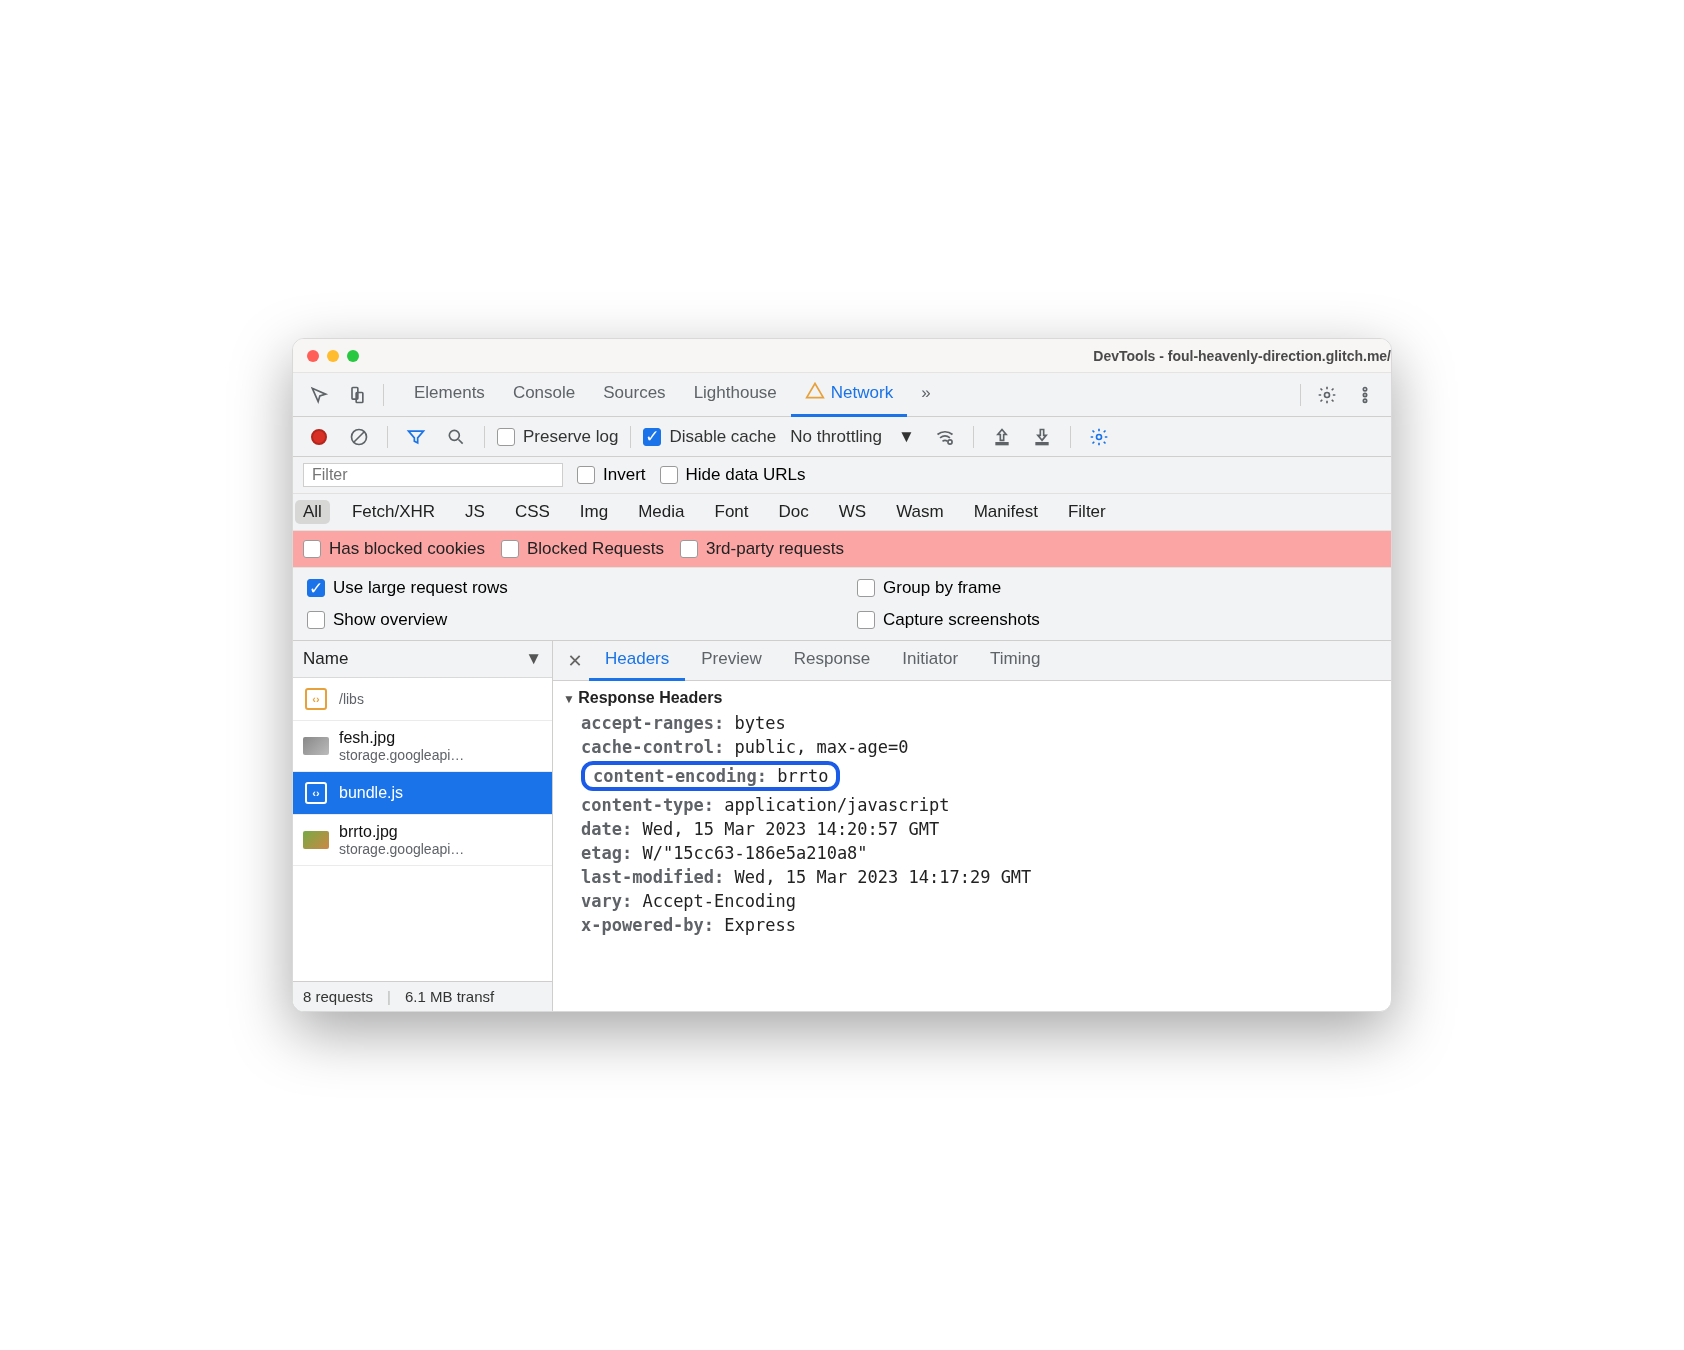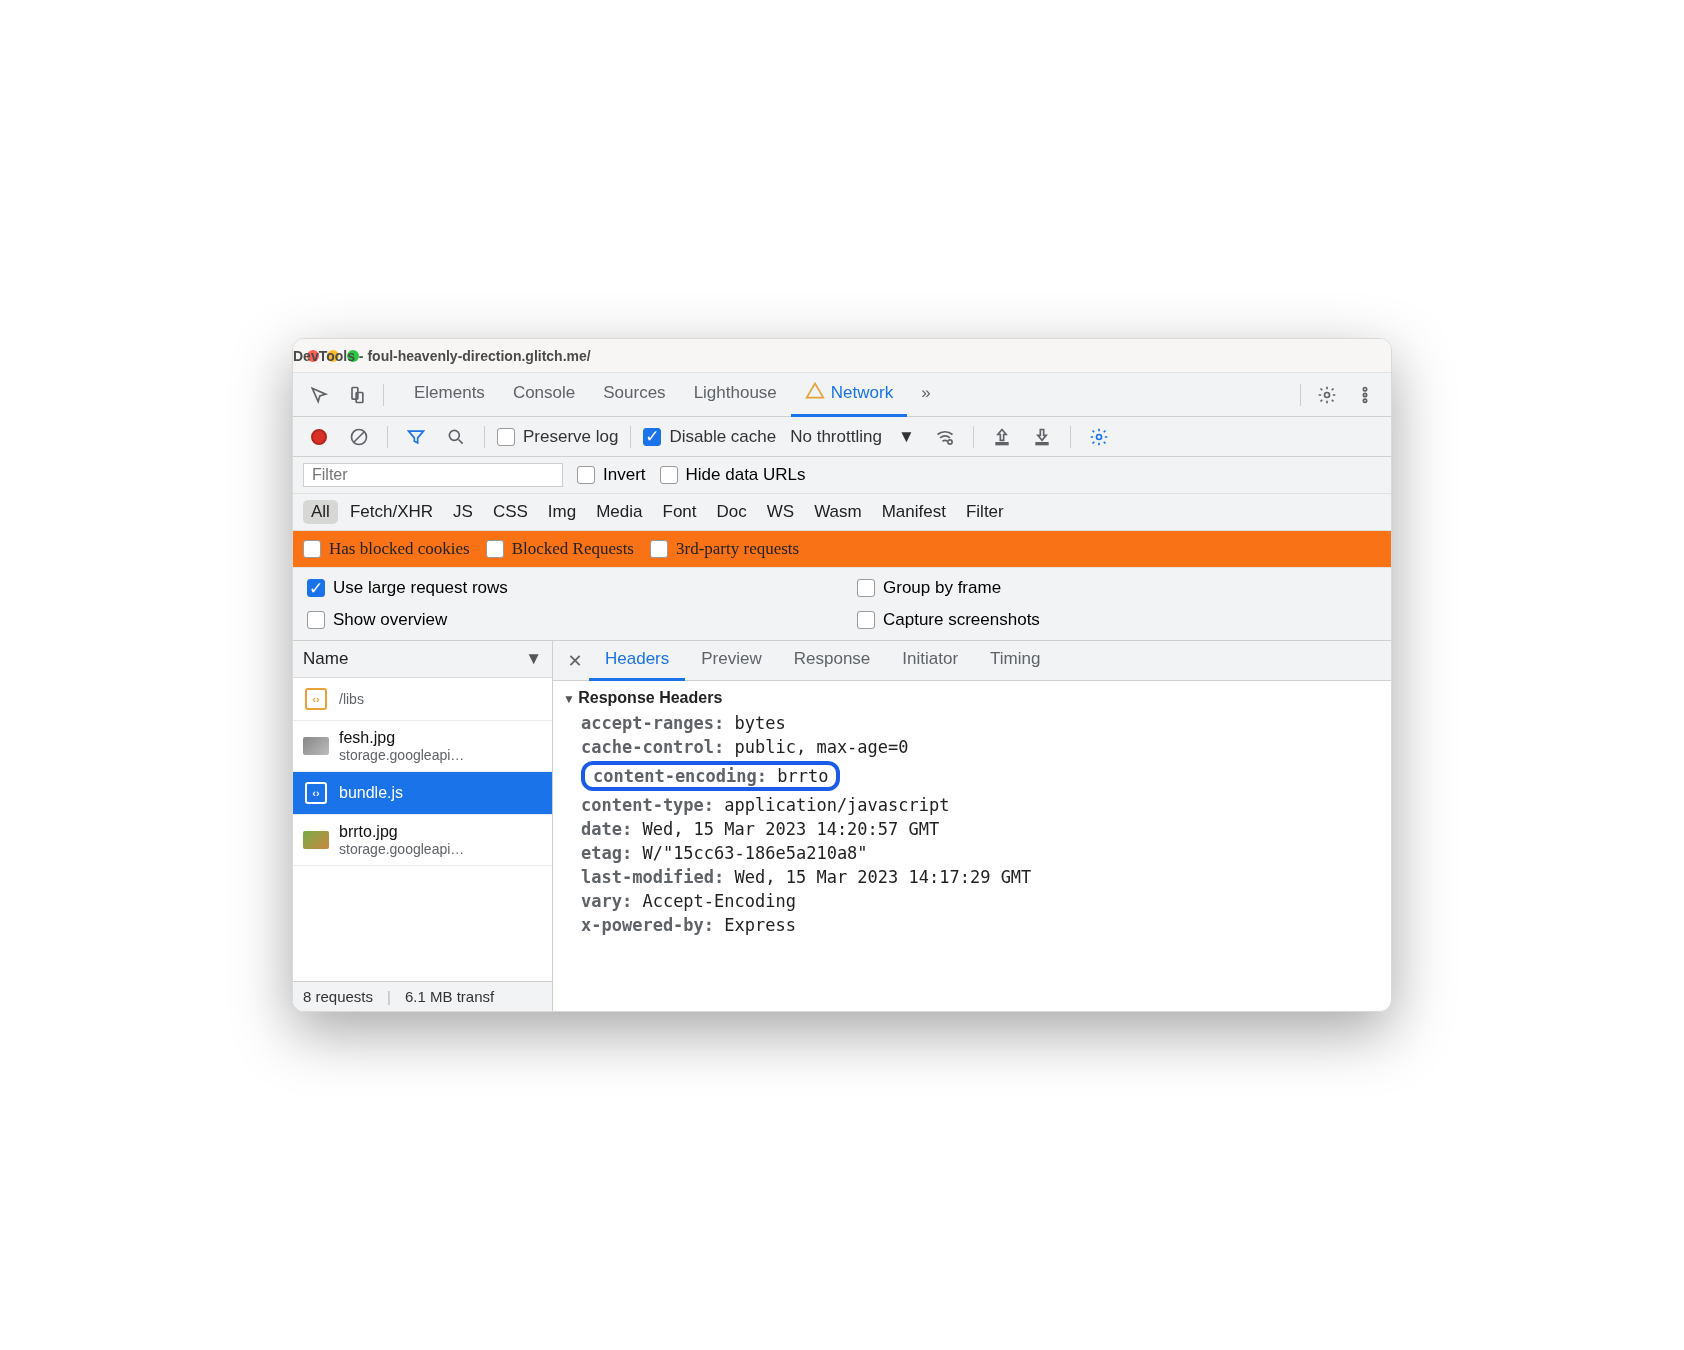--- a/index.html
+++ b/index.html
@@ -26,21 +26,21 @@
     display: flex;
     align-items: center;
     padding: 0 14px;
     position: relative;
     border-bottom: 1px solid #e6e3e0;
   }
   .traffic { display: flex; gap: 8px; }
   .tl { width: 12px; height: 12px; border-radius: 50%; }
   .tl.r { background:#ff5f57; } .tl.y { background:#febc2e; } .tl.g { background:#28c840; }
   .titlebar .title {
-    position: absolute; left: 0; right: 0; text-align: left;
+    position: absolute; left: 0; right: 0; text-align: right;
     font-size: 14px; font-weight: 600; color: #4a4a4a;
     pointer-events: none;
   }
   .toolbar-main {
     display: flex; align-items: center; height: 44px;
     padding: 0 10px; border-bottom: 1px solid #d0cfcd;
     gap: 6px; background:#f1f3f4;
   }
   .ico-btn { width: 32px; height: 32px; display:flex; align-items:center; justify-content:center; color:#5f6368; cursor:pointer; }
   .vsep { width:1px; height:22px; background:#cfcecc; margin:0 4px; }
@@ -59,28 +59,28 @@
   .chk .box { width:18px; height:18px; border:1.5px solid #9a9a9a; border-radius:3px; display:flex; align-items:center; justify-content:center; background:#fff; }
   .chk .box.checked { background:#1a73e8; border-color:#1a73e8; color:#fff; }
   .throttle { display:flex; align-items:center; gap:16px; color:#333; padding:0 6px; }
   .gear-blue { color:#1a73e8; }
   .filter-row {
     display:flex; align-items:center; flex-wrap:wrap;
     padding:6px 10px; gap:14px; background:#f1f3f4; border-bottom:1px solid #e2e1df; font-size:17px;
   }
   .filter-input { width:260px; height:24px; padding:2px 8px; border:1px solid #cfcecc; background:#fff; font-size:16px; color:#666; }
   .type-row {
-    display:flex; align-items:center; padding:6px 10px; gap:4px;
+    display:flex; align-items:center; padding:6px 2px; gap:14px;
     background:#f1f3f4; border-bottom:1px solid #e2e1df; font-size:17px; color:#222;
   }
   .type-chip { padding:2px 8px; border-radius:5px; cursor:pointer; }
   .type-chip.on { background:#d7d7d6; }
   .opts-row {
     display:flex; align-items:flex-end; padding:8px 10px; gap:16px;
-    background:#f97316; border-bottom:1px solid #e2e1df; font-size:17px; color:#222;font-family:Liberation Serif, serif;
+    background:#fca5a5; border-bottom:1px solid #e2e1df; font-size:17px; color:#222;
   }
   .opts-grid {
     display:grid; grid-template-columns:1fr 1fr; gap:12px 30px;
     padding:10px 14px; background:#f1f3f4; border-bottom:1px solid #cfcecc; font-size:17px;
   }
   .content { display:flex; height:370px; }
   .left-pane { width:260px; border-right:1px solid #cfcecc; display:flex; flex-direction:column; background:#fff; }
   .left-head {
     display:flex; align-items:flex-end; justify-content:space-between;
     padding:8px 10px; font-size:17px; color:#222; border-bottom:1px solid #d9d9d9;

